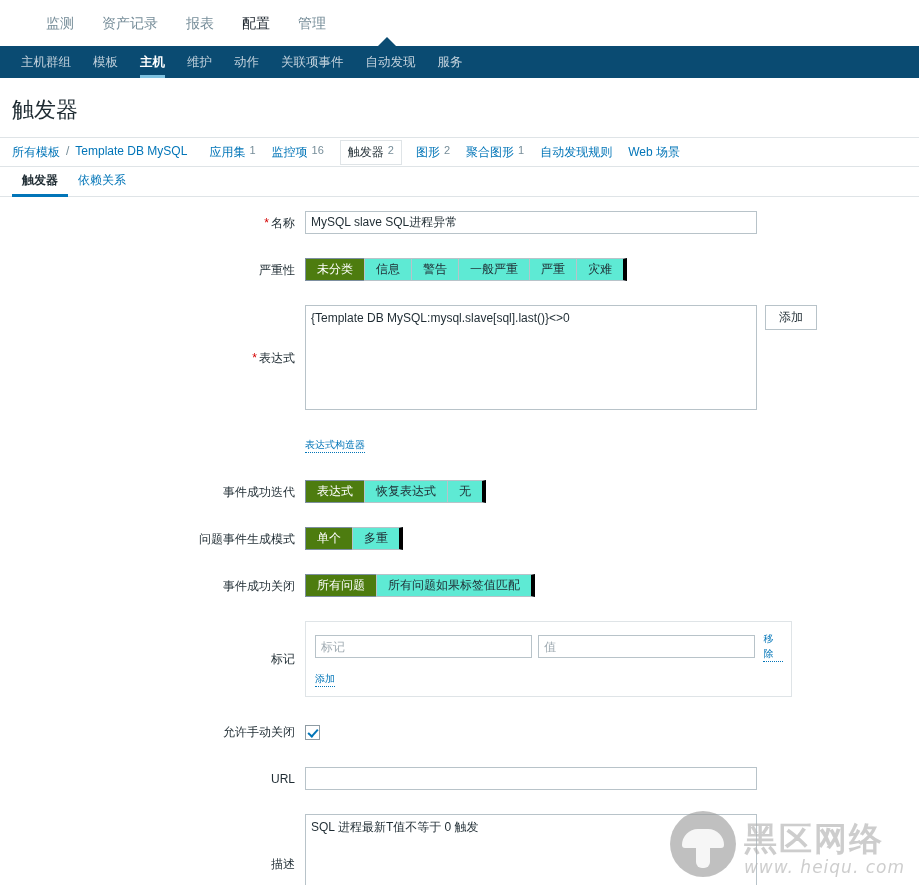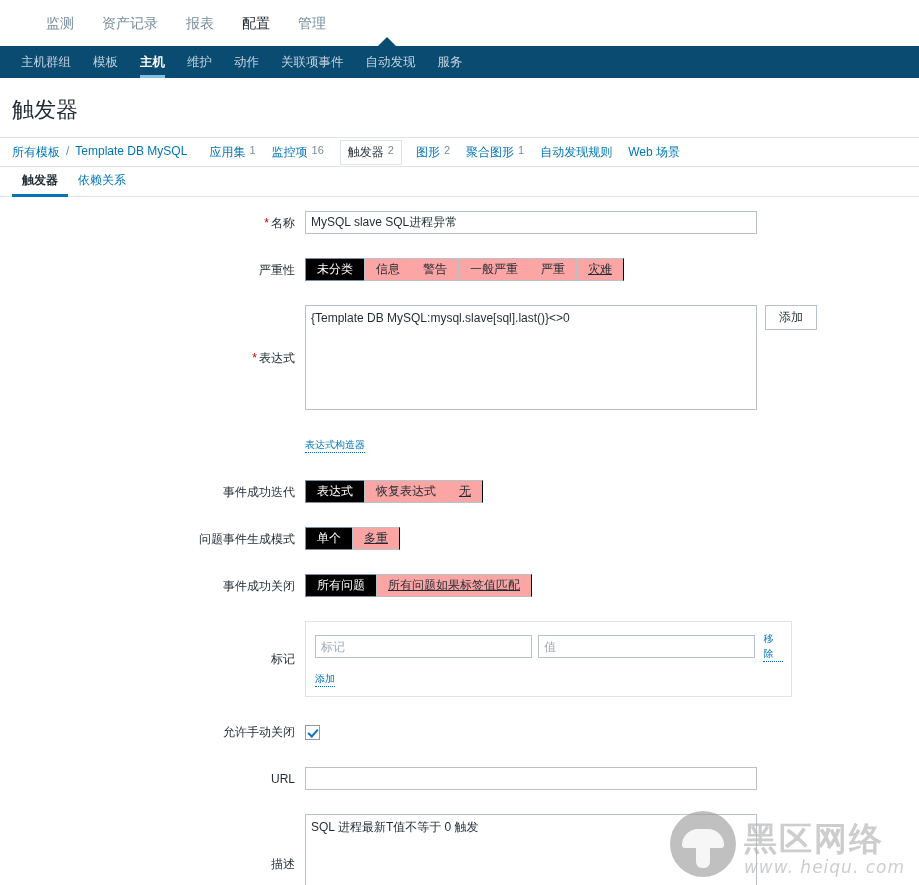--- a/index.html
+++ b/index.html
@@ -181,31 +181,31 @@
     line-height: 1.35;
   }
   #expr-area { width: 452px; height: 105px; }
   #desc-area { width: 452px; height: 100px; }
 
   
   .seg { display: inline-flex; }
   .seg-btn {
     border: 1px solid #b8c3c9;
     border-right: none;
-    background: #fca5a5;
+    background: #5eead4;
     color: #1f2c33;
     font-size: 12px;
     padding: 3px 11px;
     height: 23px;
     line-height: 15px;
     cursor: pointer;
     white-space: nowrap;
   }
-  .seg-btn:last-child { border-right: 1px solid #000000; text-decoration: underline; }
-  .seg-btn.sel { background: #000000; color: #ffffff; border-color: #7d8fa0; }
+  .seg-btn:last-child { border-right: 4px solid #000000; }
+  .seg-btn.sel { background: #4d7c0f; color: #ffffff; border-color: #7d8fa0; }
 
   
   .btn {
     font-family: "Liberation Sans", "DejaVu Sans", sans-serif;
     font-size: 12px;
     border: 1px solid #0275b8;
     background: #ffffff;
     color: #0275b8;
     padding: 4px 13px;
     cursor: pointer;

